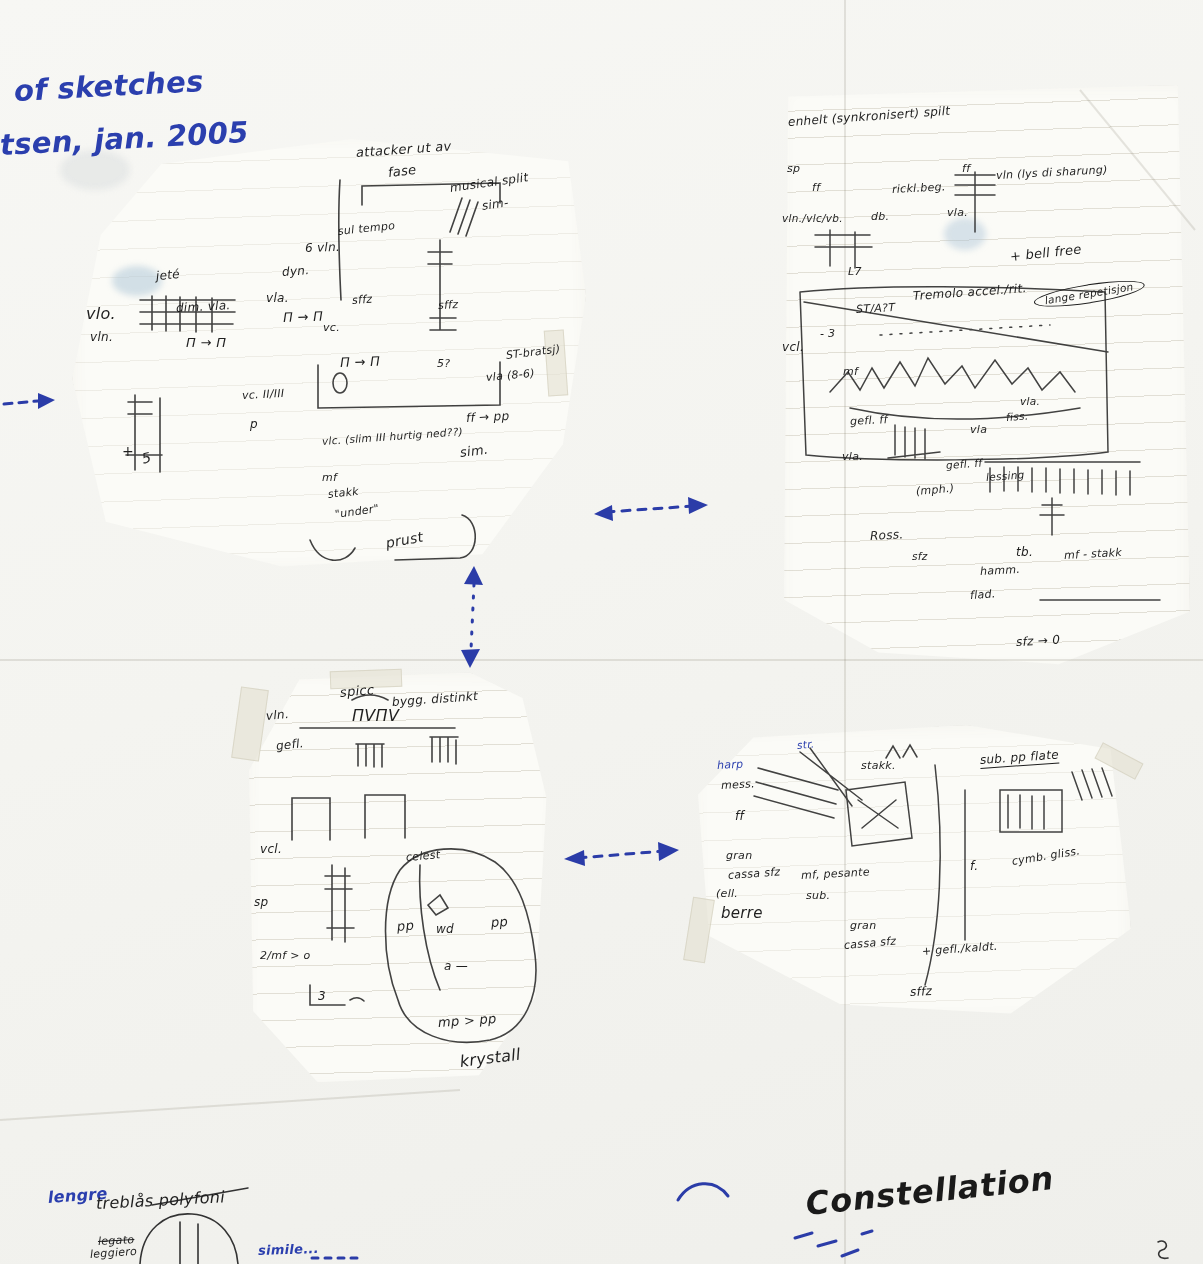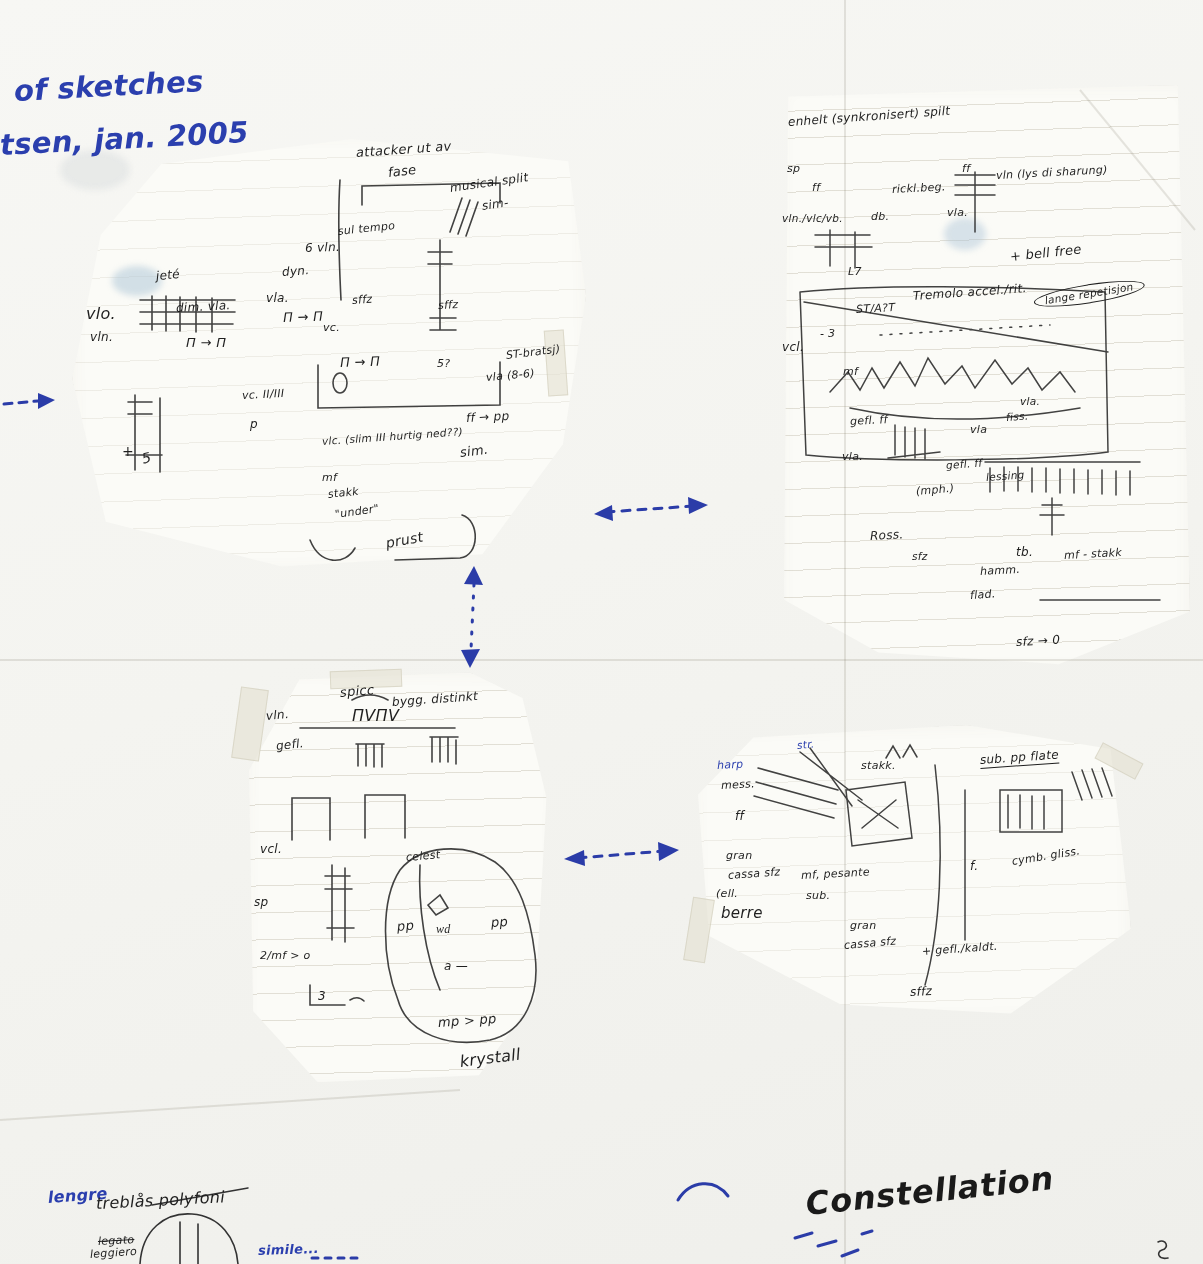--- a/index.html
+++ b/index.html
@@ -221,21 +221,21 @@
       <span class="hand ink" style="left: 1016px; top: 636px; font-size: 12px; transform: rotate(-3deg);">sfz → 0</span>
       <span class="hand ink" style="left: 340px; top: 686px; font-size: 13px; transform: rotate(-5deg);">spicc</span>
       <span class="hand ink" style="left: 352px; top: 708px; font-size: 16px;">ΠVΠV</span>
       <span class="hand ink" style="left: 392px; top: 696px; font-size: 12px; transform: rotate(-4deg);">bygg. distinkt</span>
       <span class="hand ink" style="left: 266px; top: 710px; font-size: 12px; transform: rotate(-5deg);">vln.</span>
       <span class="hand ink" style="left: 276px; top: 740px; font-size: 12px; transform: rotate(-6deg);">gefl.</span>
       <span class="hand ink" style="left: 260px; top: 843px; font-size: 12px;">vcl.</span>
       <span class="hand ink" style="left: 254px; top: 896px; font-size: 12px;">sp</span>
       <span class="hand ink" style="left: 406px; top: 852px; font-size: 11px; transform: rotate(-5deg);">celest</span>
       <span class="hand ink" style="left: 397px; top: 920px; font-size: 13px; transform: rotate(-5deg);">pp</span>
-      <span class="hand ink" style="left: 436px; top: 923px; font-size: 12px; font-family: Liberation Serif, serif;">wd</span>
+      <span class="hand ink" style="left: 436px; top: 923px; font-size: 12px;">wd</span>
       <span class="hand ink" style="left: 491px; top: 916px; font-size: 13px; transform: rotate(-4deg);">pp</span>
       <span class="hand ink" style="left: 444px; top: 960px; font-size: 12px;">a —</span>
       <span class="hand ink" style="left: 260px; top: 950px; font-size: 11px;">2/mf &gt; o</span>
       <span class="hand ink" style="left: 318px; top: 990px; font-size: 12px;">3</span>
       <span class="hand ink" style="left: 438px; top: 1016px; font-size: 13px; transform: rotate(-4deg);">mp &gt; pp</span>
       <span class="hand ink" style="left: 460px; top: 1054px; font-size: 16px; transform: rotate(-7deg);">krystall</span>
       <span class="hand blue" style="left: 797px; top: 740px; font-size: 10.5px; transform: rotate(-5deg);">str.</span>
       <span class="hand blue" style="left: 717px; top: 760px; font-size: 11px; transform: rotate(-3deg);">harp</span>
       <span class="hand ink" style="left: 721px; top: 780px; font-size: 11px; transform: rotate(-3deg);">mess.</span>
       <span class="hand ink" style="left: 861px; top: 760px; font-size: 11px;">stakk.</span>

